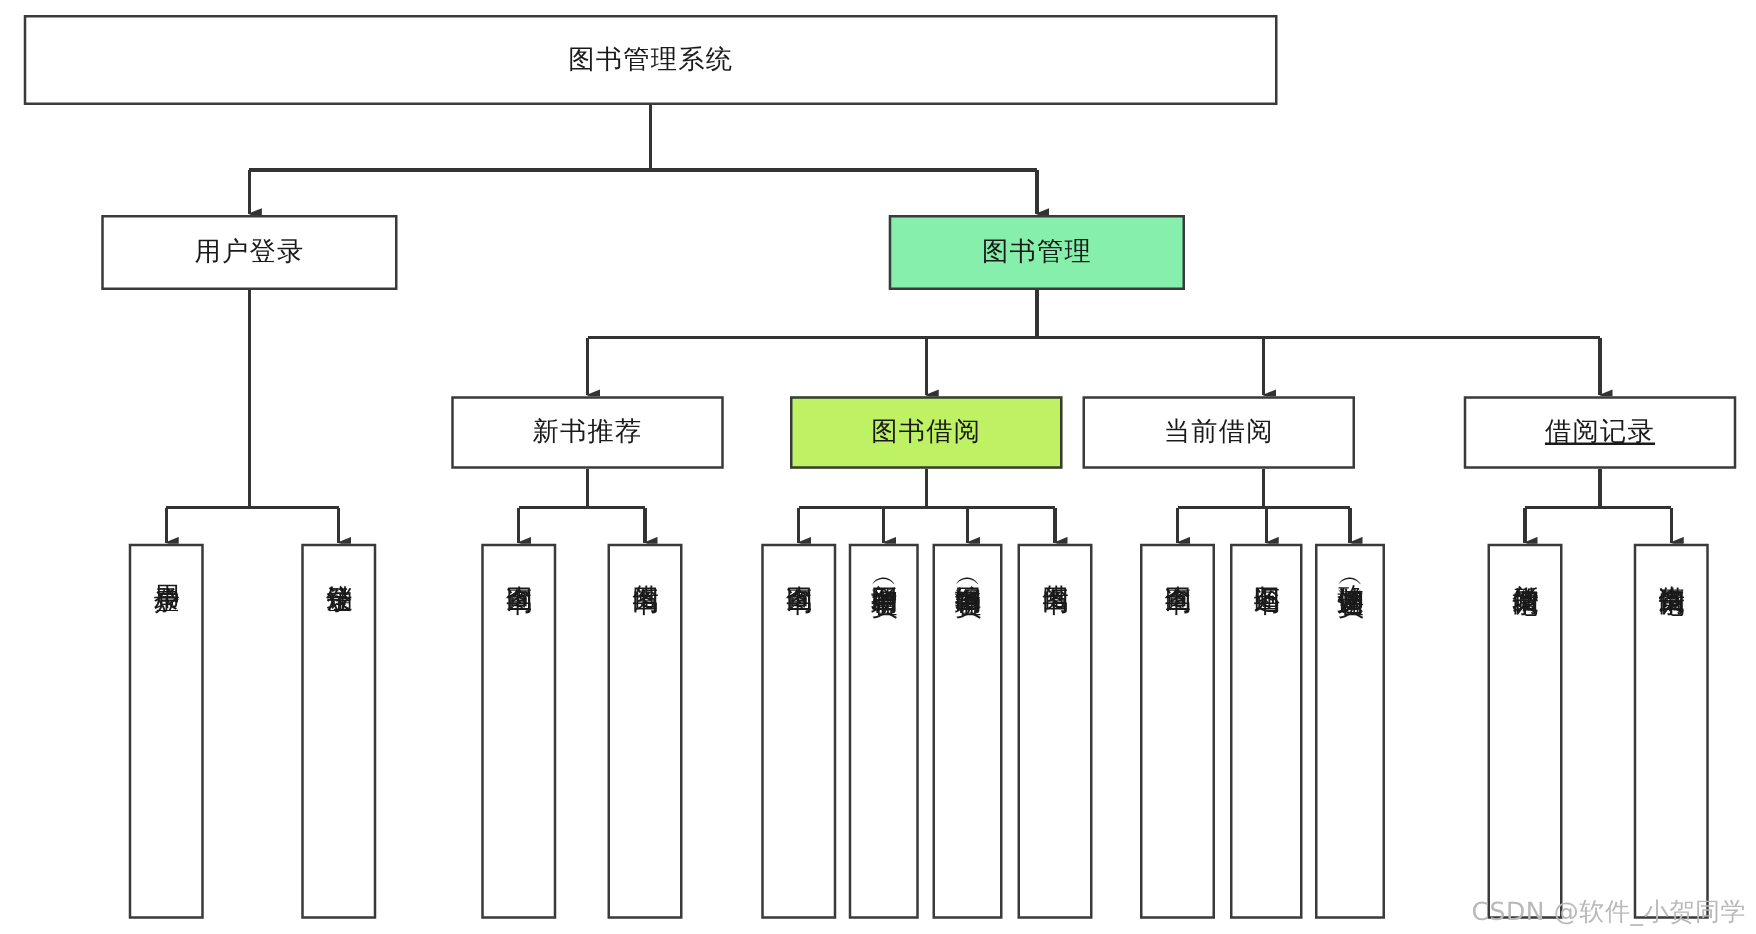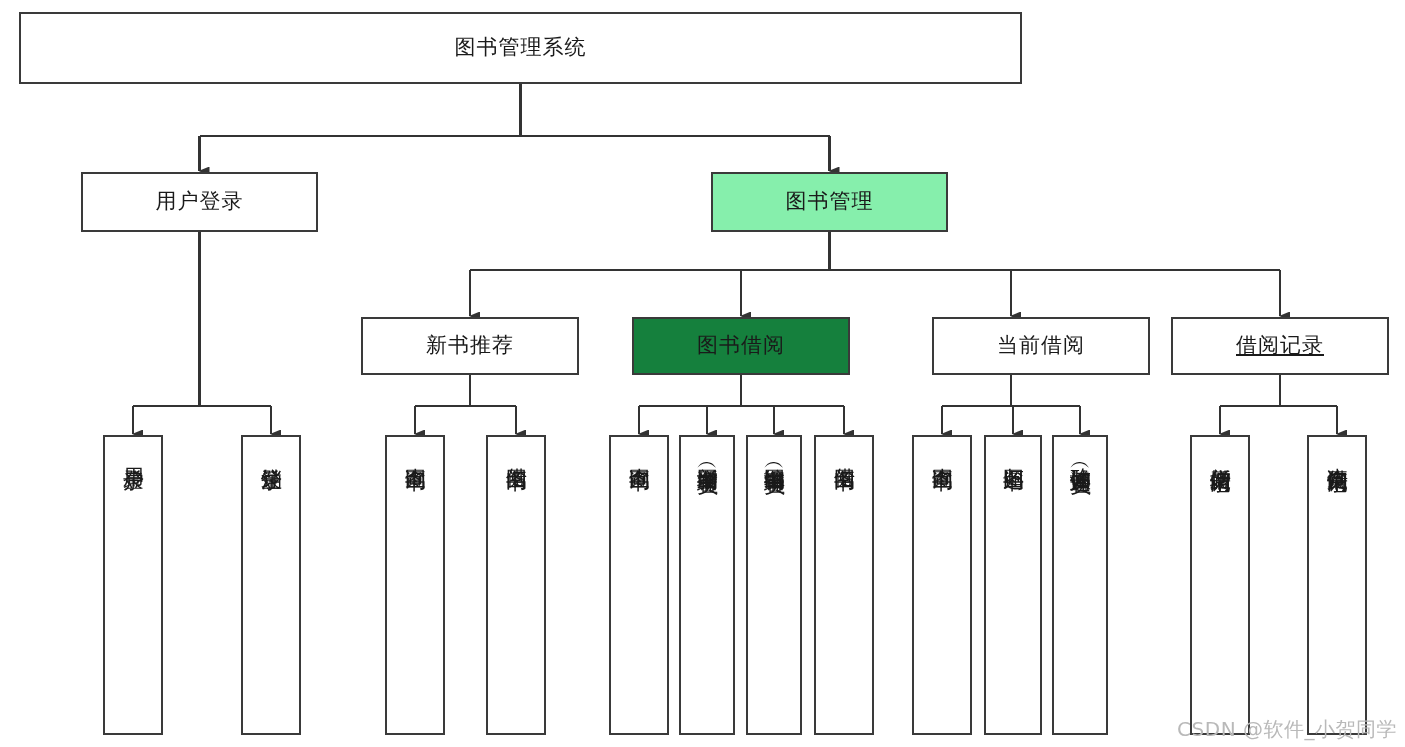--- a/index.html
+++ b/index.html
@@ -122,24 +122,24 @@
       </div>
       <div class="node horiz" style="left: 81px; top: 172px; width: 237px; height: 60px; border-color: rgb(58, 58, 58); background: rgb(255, 255, 255); color: rgb(26, 26, 26);">
         <span class="node-label">用户登录</span>
       </div>
       <div class="node horiz" style="left: 711px; top: 172px; width: 237px; height: 60px; border-color: rgb(58, 58, 58); background: #86efac; color: rgb(26, 26, 26);">
         <span class="node-label">图书管理</span>
       </div>
       <div class="node horiz" style="left: 361px; top: 317px; width: 218px; height: 58px; border-color: rgb(58, 58, 58); background: rgb(255, 255, 255); color: rgb(26, 26, 26);">
         <span class="node-label">新书推荐</span>
       </div>
-      <div class="node horiz" style="left: 632px; top: 317px; width: 218px; height: 58px; border-color: rgb(58, 58, 58); background: #15803d; color: rgb(26, 26, 26);">
+      <div class="node horiz" style="left: 632px; top: 317px; width: 218px; height: 58px; border-color: rgb(58, 58, 58); background: #bef264; color: rgb(26, 26, 26);">
         <span class="node-label">图书借阅</span>
       </div>
-      <div class="node horiz" style="left: 932px; top: 317px; width: 218px; height: 58px; border-color: rgb(58, 58, 58); background: rgb(255, 255, 255); color: rgb(26, 26, 26);">
+      <div class="node horiz" style="left: 866px; top: 317px; width: 218px; height: 58px; border-color: rgb(58, 58, 58); background: rgb(255, 255, 255); color: rgb(26, 26, 26);">
         <span class="node-label">当前借阅</span>
       </div>
       <div class="node horiz" style="left: 1171px; top: 317px; width: 218px; height: 58px; border-color: rgb(58, 58, 58); background: rgb(255, 255, 255); color: rgb(26, 26, 26); text-decoration: underline;">
         <span class="node-label">借阅记录</span>
       </div>
       <div class="node vert" style="left: 103px; top: 435px; width: 60px; height: 300px; border-color: rgb(58, 58, 58); background: rgb(255, 255, 255); color: rgb(26, 26, 26);">
         <span class="node-label">用户登录</span>
       </div>
       <div class="node vert" style="left: 241px; top: 435px; width: 60px; height: 300px; border-color: rgb(58, 58, 58); background: rgb(255, 255, 255); color: rgb(26, 26, 26);">
         <span class="node-label">注销登录</span>

